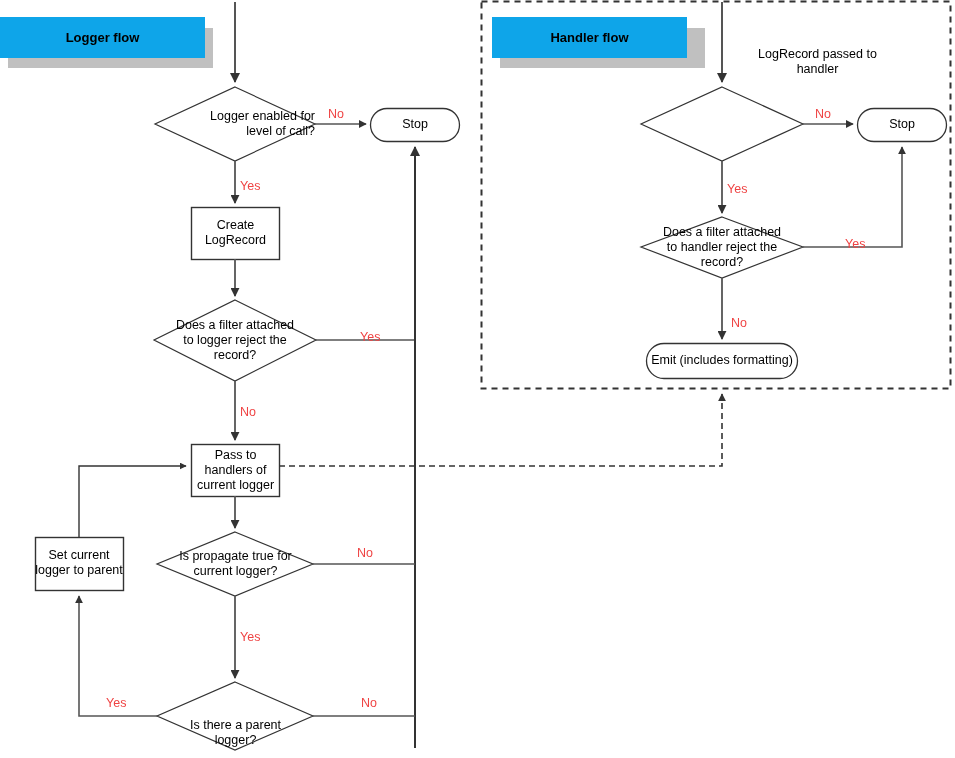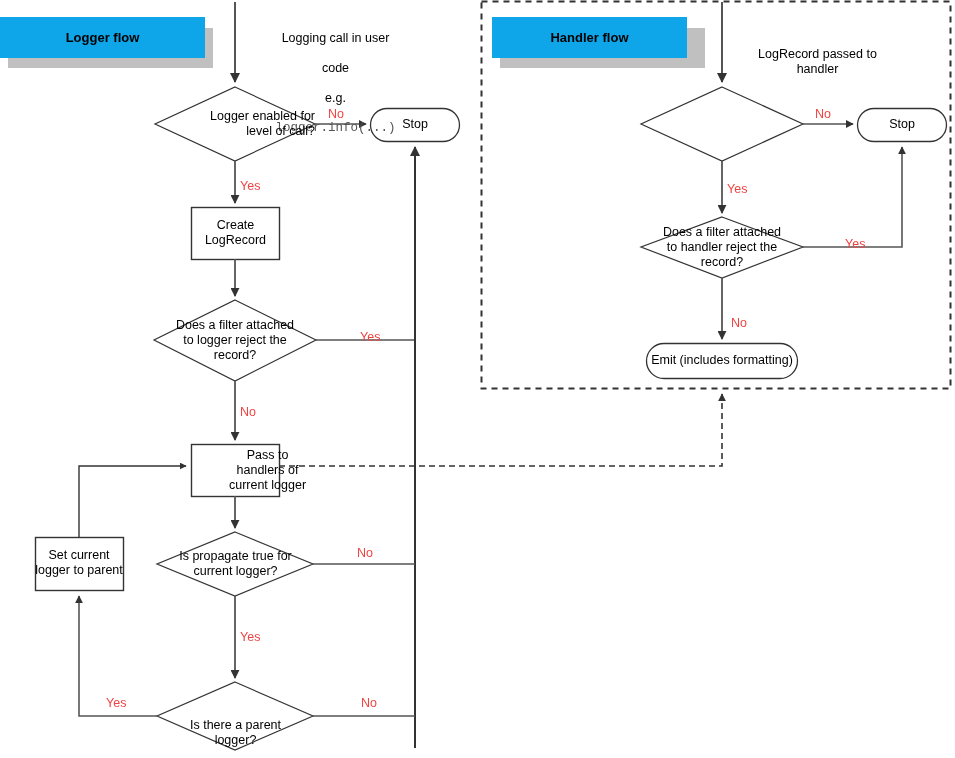--- a/index.html
+++ b/index.html
@@ -156,45 +156,39 @@
   <div class="title-shadow" style="left:8px; top:28px; width:205px; height:40px;"></div>
   <div class="title-box" style="left:0px; top:17px; width:205px; height:41px;">
     <span>Logger flow</span>
   </div>
 
   <div class="title-shadow" style="left:500px; top:28px; width:205px; height:40px;"></div>
   <div class="title-box" style="left:492px; top:17px; width:195px; height:41px;">
     <span>Handler flow</span>
   </div>
 
-  <div class="caption" style="left:243px; top:16px; width:185px;">
-    <div>Logging call in user</div>
-    <div>code</div>
-    <div>e.g.</div>
-    <div class="mono">logger.info(...)</div>
-  </div>
 
   <div class="caption" style="left:730px; top:32px; width:175px;">
     <div>LogRecord passed to
 handler</div>
   </div>
 
   <div class="node-label" style="left:155px; top:109px; width:160px;text-align:right;">Logger enabled for
 level of call?</div>
 
   <div class="node-label" style="left:370px; top:117px; width:90px;">Stop</div>
 
   <div class="node-label" style="left:191px; top:218px; width:89px;">Create
 LogRecord</div>
 
   <div class="node-label" style="left:152px; top:318px; width:166px;">Does a filter attached
 to logger reject the
 record?</div>
 
-  <div class="node-label" style="left:191px; top:448px; width:89px;padding-left:32px;">Pass to
+  <div class="node-label" style="left:191px; top:448px; width:89px;">Pass to
 handlers of
 current logger</div>
 
   <div class="node-label" style="left:157px; top:549px; width:157px;">Is propagate true for
 current logger?</div>
 
   <div class="node-label" style="left:31px; top:548px; width:96px;">Set current
 logger to parent</div>
 
   <div class="node-label" style="left:157px; top:718px; width:157px;">Is there a parent

